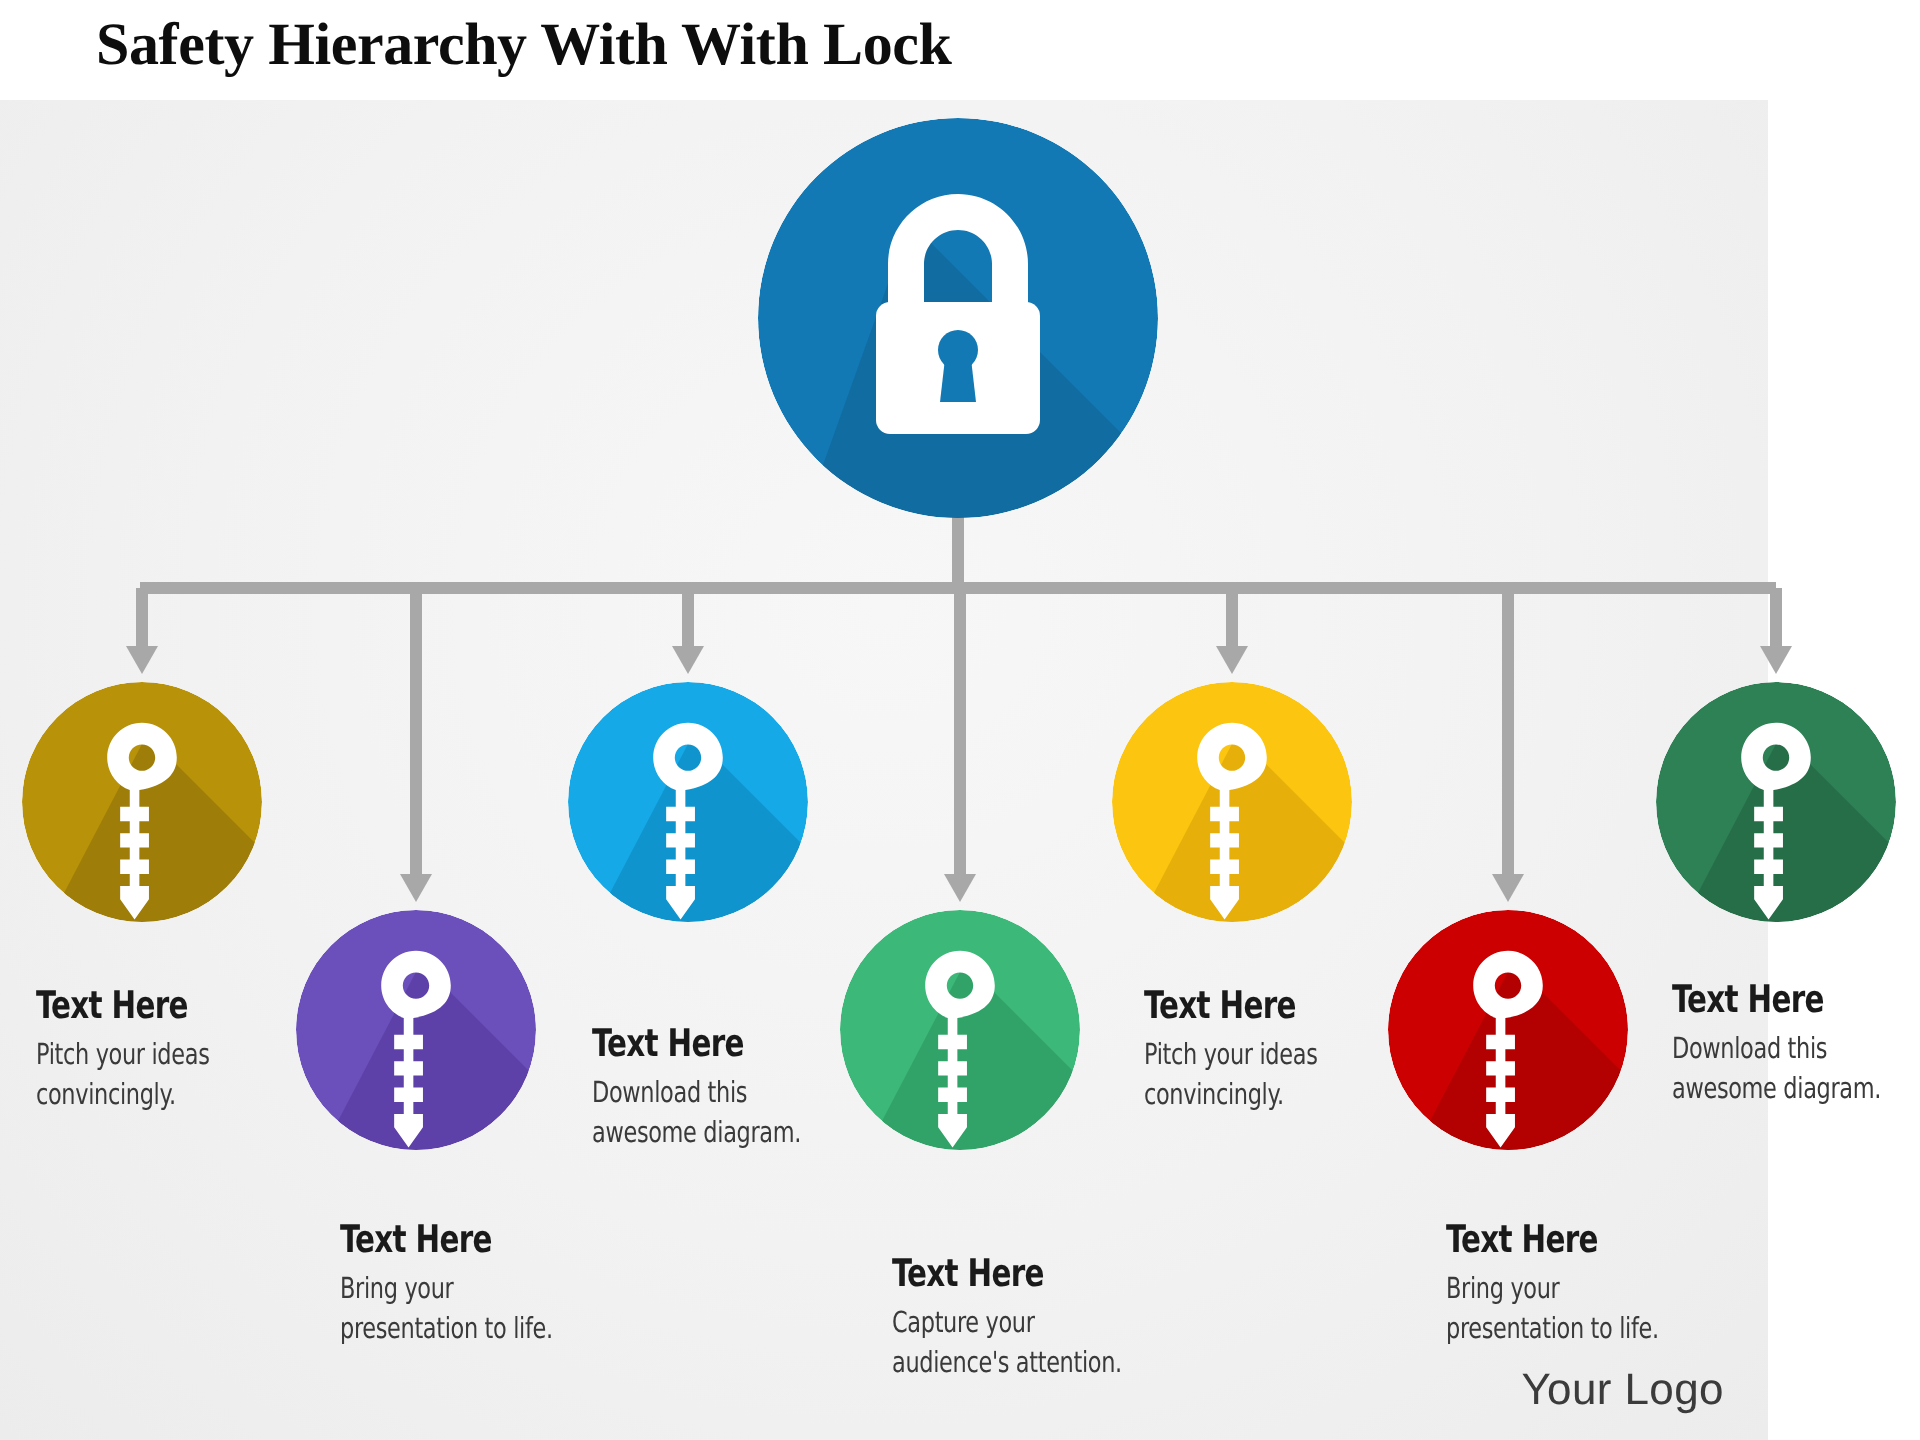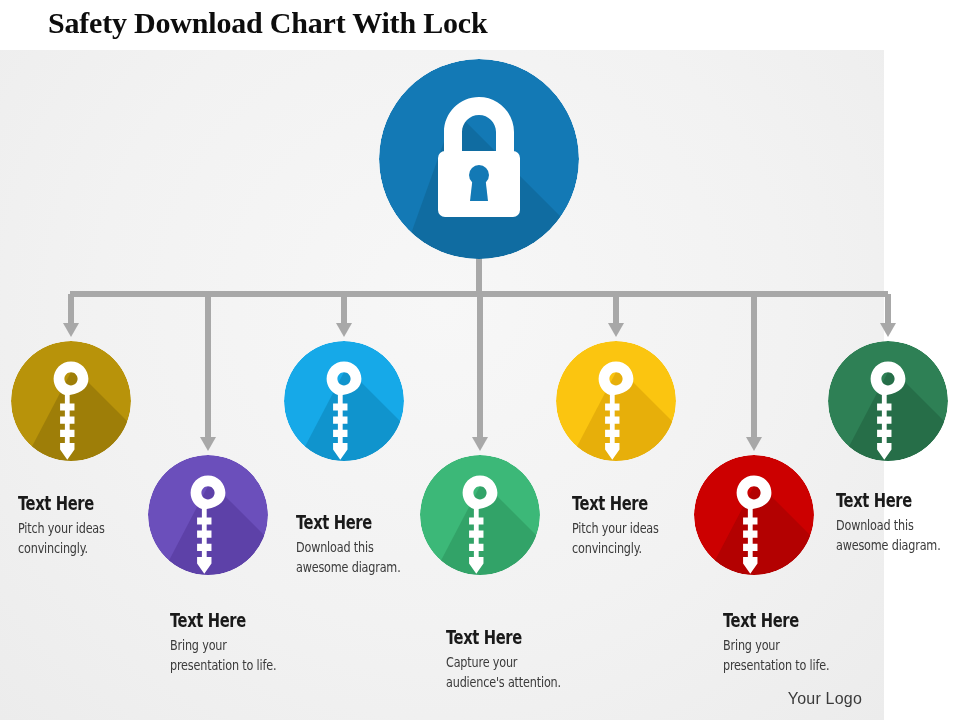--- a/index.html
+++ b/index.html
@@ -50,30 +50,30 @@
   .txt .bd{
     font-family:"DejaVu Sans Condensed","Liberation Sans", sans-serif;
     font-size:14.5px;color:#3a3a3a;line-height:1.42;
     margin-top:3px;letter-spacing:-0.2px;
     transform:scaleX(0.86);transform-origin:left center;
   }
 
   .logo{
     position:absolute;right:22px;bottom:12px;
     font-family:"Liberation Sans", sans-serif;
-    font-size:16px;color:#3b3b3b;letter-spacing:0.2px;
+    font-size:22px;color:#3b3b3b;letter-spacing:0.2px;
   }
 </style>
 </head>
 <body>
 
 <div id="slide">
 
   <div class="title-bar">
-    <div class="slide-title">Safety Download Chart With Lock</div>
+    <div class="slide-title">Safety Hierarchy With With Lock</div>
   </div>
 
   <div class="canvas">
 
     <div class="conn-layer">
       <svg width="960" height="670" viewBox="0 0 960 670">
         <g id="conn-g" stroke="none" fill="#a8a8a8">
             <rect x="476" y="203" width="6" height="43" fill="#a8a8a8" stroke="none"></rect>
             <rect x="70" y="241" width="818" height="6" fill="#a8a8a8" stroke="none"></rect>
             <rect x="68" y="244" width="6" height="30" fill="#a8a8a8" stroke="none"></rect>

